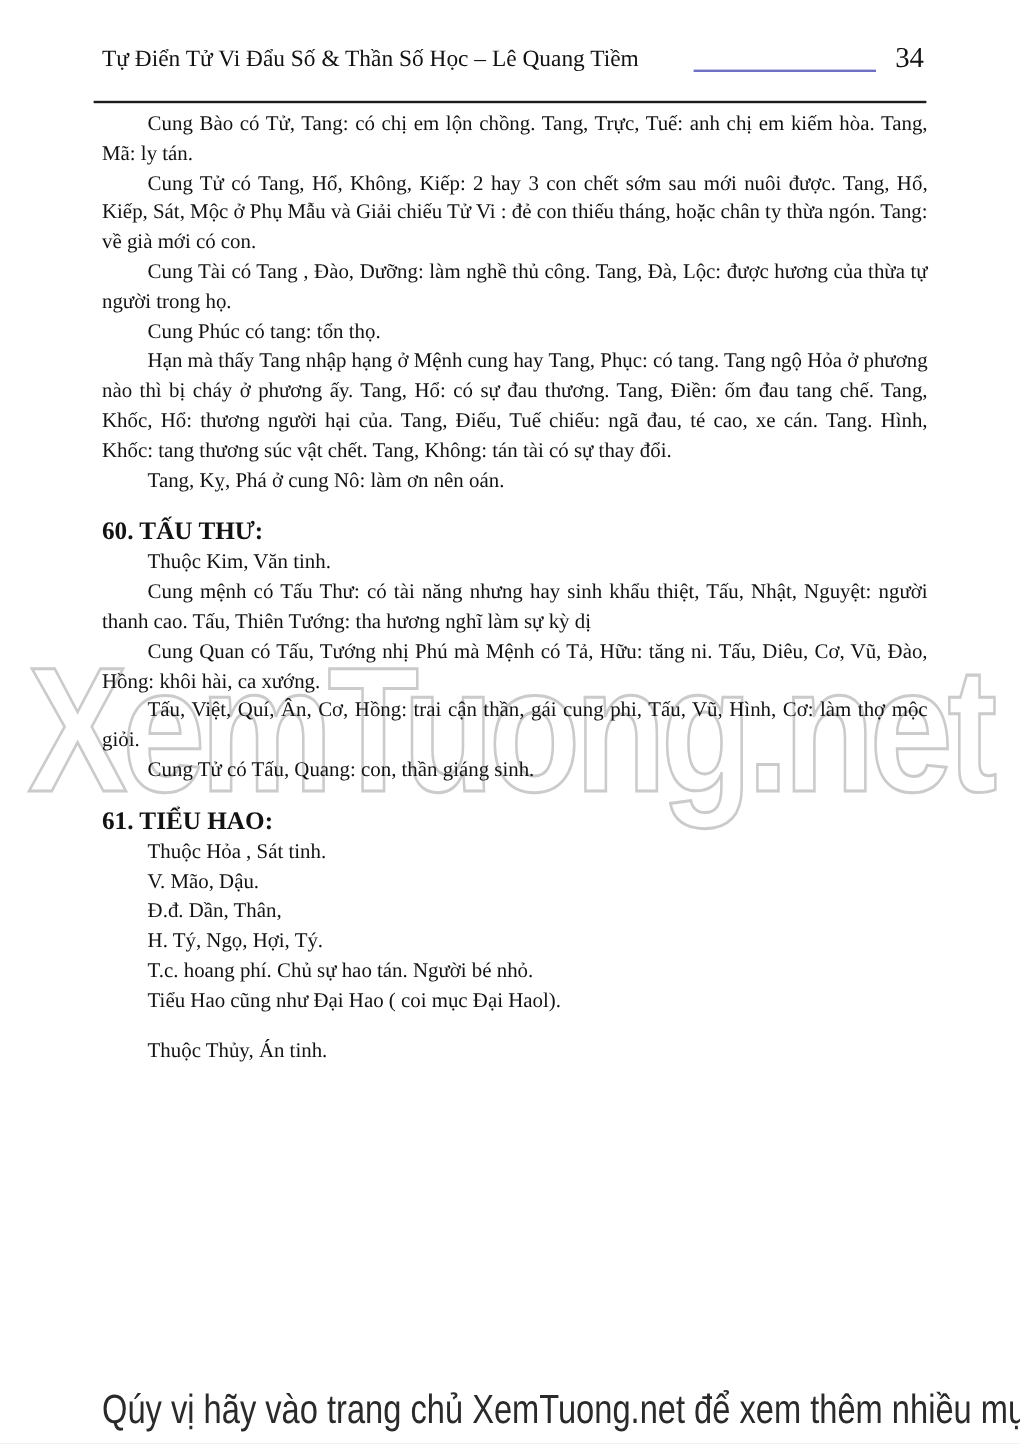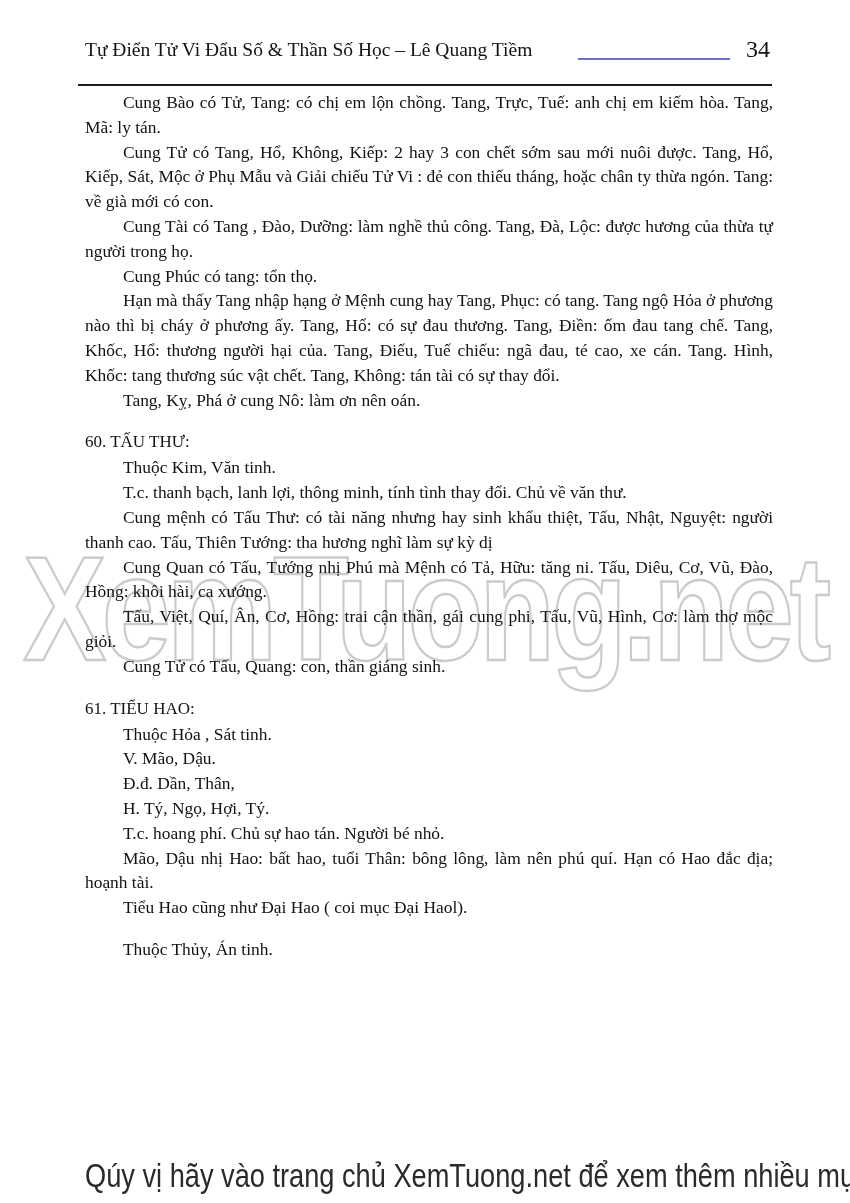--- a/index.html
+++ b/index.html
@@ -54,22 +54,22 @@
     line-height:24.8px;
   }
   .para{
     margin:0;
     text-align:justify;
     text-indent:38px;
   }
   .section{margin-top:17px;}
   .section-heading{
     margin:0;
-    font-size:17px;
-    font-weight:normal;
+    font-size:21px;
+    font-weight:bold;
     line-height:26px;
   }
   
   .footer{
     position:absolute;bottom:8px;left:0;right:0;
     text-align:center;
     font-family:"Liberation Sans", sans-serif;
     font-size:34px;
     color:#2a2a2a;
     white-space:nowrap;
@@ -98,35 +98,33 @@
     <p class="para">Cung Bào có Tử, Tang: có chị em lộn chồng. Tang, Trực, Tuế: anh chị em kiếm hòa. Tang, Mã: ly tán.</p>
     <p class="para">Cung Tử có Tang, Hổ, Không, Kiếp: 2 hay 3 con chết sớm sau mới nuôi được. Tang, Hổ, Kiếp, Sát, Mộc ở Phụ Mẫu và Giải chiếu Tử Vi : đẻ con thiếu tháng, hoặc chân ty thừa ngón. Tang: về già mới có con.</p>
     <p class="para">Cung Tài có Tang , Đào, Dưỡng: làm nghề thủ công. Tang, Đà, Lộc: được hương của thừa tự người trong họ.</p>
     <p class="para">Cung Phúc có tang: tổn thọ.</p>
     <p class="para">Hạn mà thấy Tang nhập hạng ở Mệnh cung hay Tang, Phục: có tang. Tang ngộ Hỏa ở phương nào thì bị cháy ở phương ấy. Tang, Hổ: có sự đau thương. Tang, Điền: ốm đau tang chế. Tang, Khốc, Hổ: thương người hại của. Tang, Điếu, Tuế chiếu: ngã đau, té cao, xe cán. Tang. Hình, Khốc: tang thương súc vật chết. Tang, Không: tán tài có sự thay đổi.</p>
     <p class="para">Tang, Kỵ, Phá ở cung Nô: làm ơn nên oán.</p>
 
     <div class="section">
       <h2 class="section-heading">60. TẤU THƯ:</h2>
       <p class="para">Thuộc Kim, Văn tinh.</p>
-      <p class="para">T.c. thanh bạch, lanh lợi, thông minh, tính tình thay đổi. Chủ về văn thư.</p>
       <p class="para">Cung mệnh có Tấu Thư: có tài năng nhưng hay sinh khẩu thiệt, Tấu, Nhật, Nguyệt: người thanh cao. Tấu, Thiên Tướng: tha hương nghĩ làm sự kỳ dị</p>
       <p class="para">Cung Quan có Tấu, Tướng nhị Phú mà Mệnh có Tả, Hữu: tăng ni. Tấu, Diêu, Cơ, Vũ, Đào, Hồng: khôi hài, ca xướng.</p>
       <p class="para">Tấu, Việt, Quí, Ân, Cơ, Hồng: trai cận thần, gái cung phi, Tấu, Vũ, Hình, Cơ: làm thợ mộc giỏi.</p>
       <p class="para">Cung Tử có Tấu, Quang: con, thần giáng sinh.</p>
     </div>
 
     <div class="section">
       <h2 class="section-heading">61. TIỂU HAO:</h2>
       <p class="para">Thuộc Hỏa , Sát tinh.</p>
       <p class="para">V. Mão, Dậu.</p>
       <p class="para">Đ.đ. Dần, Thân,</p>
       <p class="para">H. Tý, Ngọ, Hợi, Tý.</p>
       <p class="para">T.c. hoang phí. Chủ sự hao tán. Người bé nhỏ.</p>
-      <p class="para">Mão, Dậu nhị Hao: bất hao, tuổi Thân: bông lông, làm nên phú quí. Hạn có Hao đắc địa; hoạnh tài.</p>
       <p class="para">Tiểu Hao cũng như Đại Hao ( coi mục Đại Haol).</p>
     </div>
 
     <div class="section">
       <p class="para">Thuộc Thủy, Án tinh.</p>
     </div>
   </div>
 
   <div class="footer"><span>Qúy vị hãy vào trang chủ </span><span>XemTuong.net</span><span> để xem thêm nhiều mục hay khác</span></div>
 

